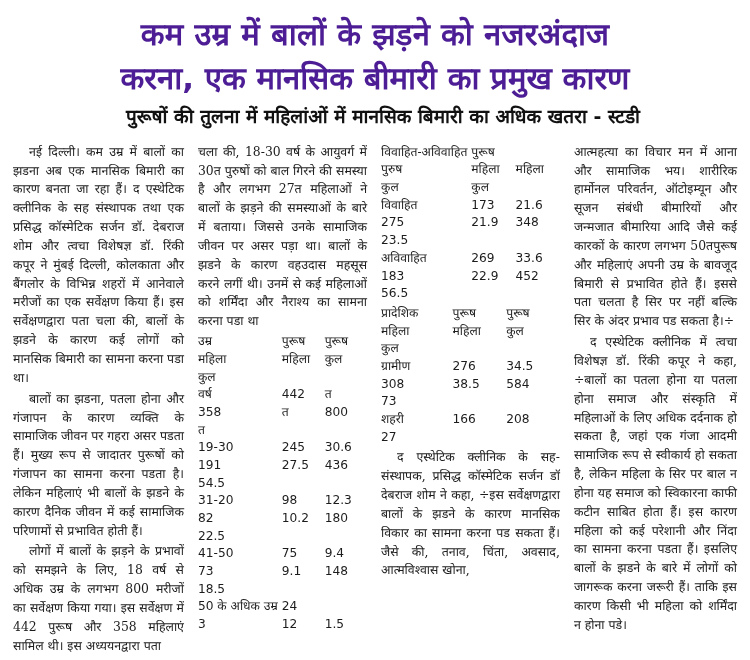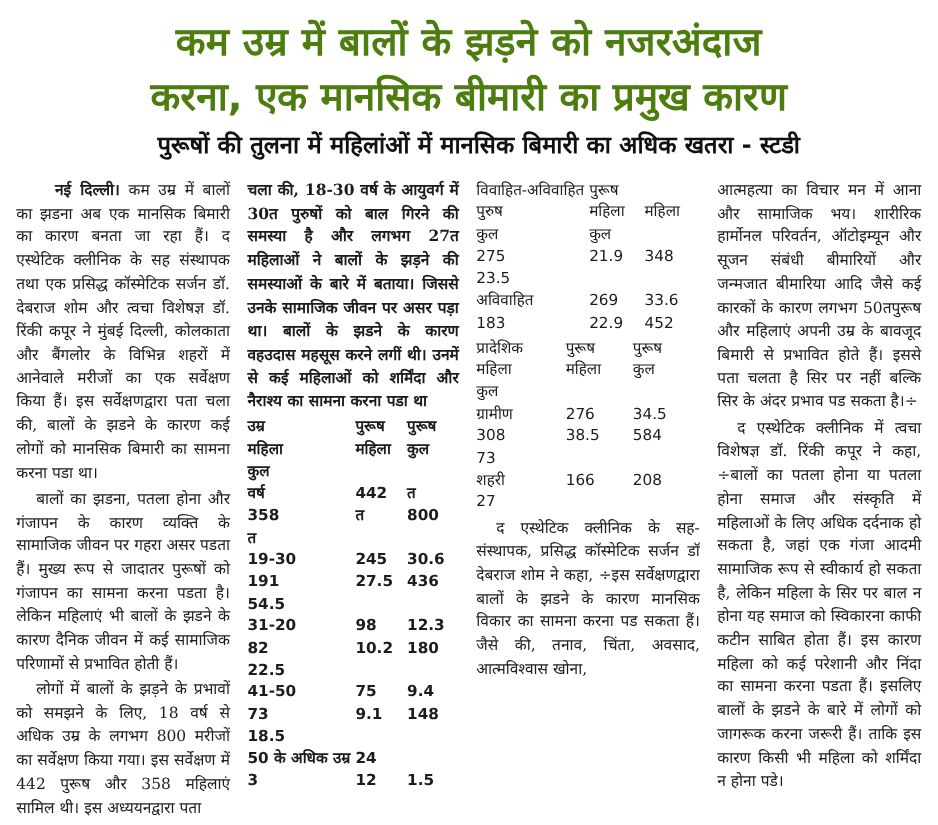--- a/index.html
+++ b/index.html
@@ -25,21 +25,21 @@
   .headline-wrap {
     padding: 12px 14px 0 14px;
     text-align: center;
   }
   .headline-line {
     font-family: "DejaVu Sans", "Liberation Sans", sans-serif;
     font-weight: bold;
     font-size: 31px;
     line-height: 1.42;
     letter-spacing: 0.2px;
-    color: #4d7c0f;
+    color: #4c1d95;
     white-space: nowrap;
   }
   .headline-line.l2 {
     letter-spacing: 0px;
   }
 
   .subhead {
     margin-top: 4px;
     text-align: center;
     font-family: "DejaVu Sans", "Liberation Sans", sans-serif;
@@ -62,38 +62,37 @@
     display: flex;
     align-items: flex-start;
     padding: 8px 6px 0 6px;
     gap: 0px;
   }
   .col {
     box-sizing: border-box;
     padding: 0 7px;
   }
   .col-1 { width: 188px; }
-  .col-2 { width: 186px; font-weight: bold; }
+  .col-2 { width: 186px; }
   .col-3 { width: 196px; }
   .col-4 { width: 180px; }
 
   .para {
     font-family: "DejaVu Serif", "Liberation Serif", serif;
     font-size: 12.4px;
     line-height: 1.52;
     text-align: justify;
     text-justify: inter-word;
     margin: 0 0 2px 0;
     color: #1c1c1c;
     hyphens: none;
   }
   .para.indent { text-indent: 16px; }
   .dateline {
-    font-weight: bold;
-    margin-left: 15px;
+    font-weight: normal;
   }
 
   
   .data-table {
     width: 100%;
     border-collapse: collapse;
     margin: 1px 0 2px 0;
     font-family: "DejaVu Sans", "Liberation Sans", sans-serif;
     font-size: 12.2px;
     line-height: 1.45;
@@ -240,38 +239,48 @@
               <td class="c0">पुरुष</td>
               <td class="c1">महिला</td>
               <td class="c2">महिला</td>
             </tr>
             <tr class="hdr">
               <td class="c0">कुल</td>
               <td class="c1">कुल</td>
               <td class="c2"></td>
             </tr>
             <tr>
+              <td class="c0">विवाहित</td>
+              <td class="c1">173</td>
+              <td class="c2">21.6</td>
+            </tr>
+            <tr>
               <td class="c0">275</td>
               <td class="c1">21.9</td>
               <td class="c2">348</td>
             </tr>
             <tr>
               <td class="c0">23.5</td>
               <td class="c1"></td>
               <td class="c2"></td>
             </tr>
             <tr>
               <td class="c0">अविवाहित</td>
               <td class="c1">269</td>
               <td class="c2">33.6</td>
             </tr>
             <tr>
               <td class="c0">183</td>
               <td class="c1">22.9</td>
               <td class="c2">452</td>
+            </tr>
+            <tr>
+              <td class="c0">56.5</td>
+              <td class="c1"></td>
+              <td class="c2"></td>
             </tr>
           </tbody>
         </table>
       <table class="data-table">
           <tbody>
             <tr class="hdr">
               <td class="c0">प्रादेशिक</td>
               <td class="c1">पुरूष</td>
               <td class="c2">पुरूष</td>
             </tr>

